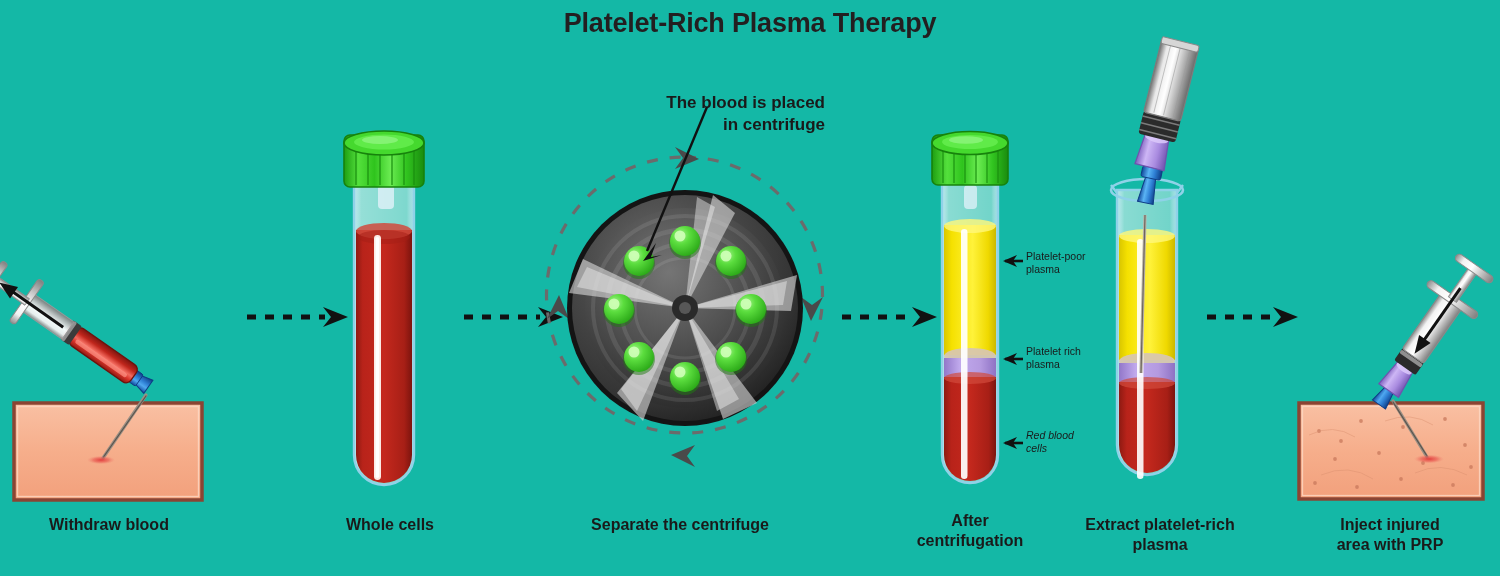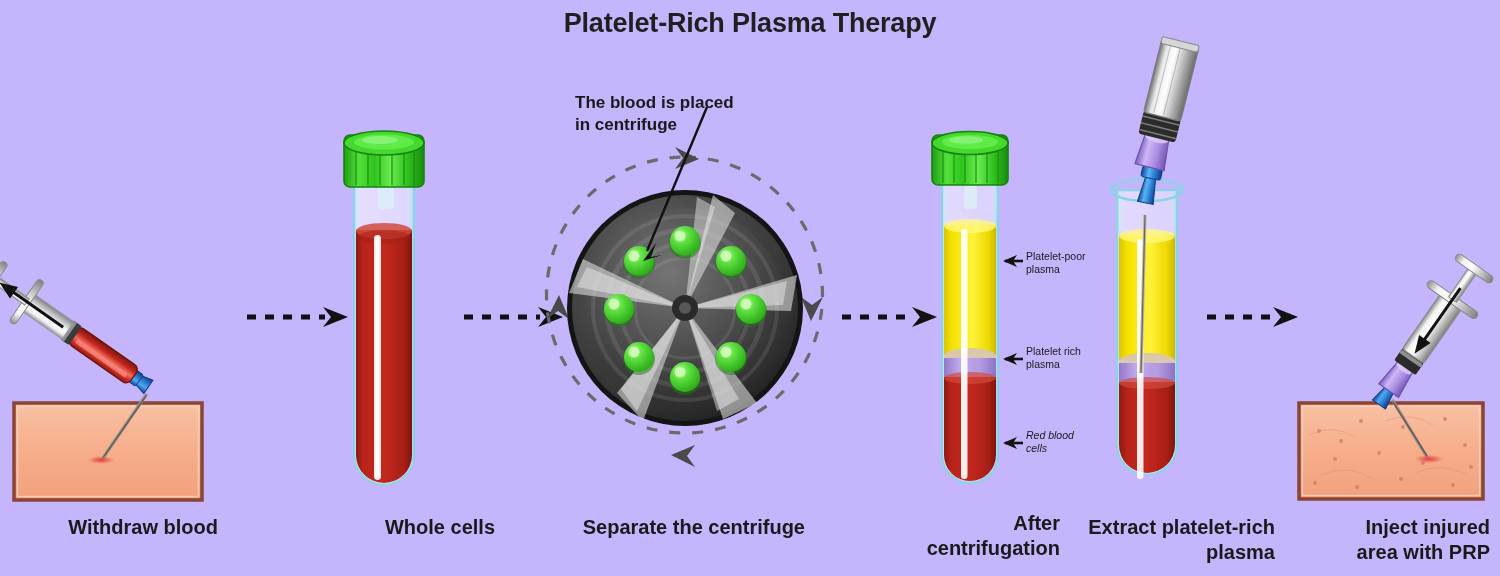--- a/index.html
+++ b/index.html
@@ -6,42 +6,42 @@
   html, body {
     margin: 0; padding: 0;
     width: 1500px; height: 576px;
     background: #ffffff;
     font-family: "Liberation Sans", sans-serif;
     overflow: hidden;
   }
   #page {
     position: relative;
     width: 1500px; height: 576px;
-    background: #c4b5fd;
+    background: #14b8a6;
   }
   .title {
     position: absolute;
     top: 8px; left: 0; width: 1500px;
     text-align: center;
     font-size: 27px;
     font-weight: bold;
     color: #231f20;
     letter-spacing: -0.2px;
   }
   .caption {
     position: absolute;
-    text-align: right;
-    font-size: 20px;
+    text-align: center;
+    font-size: 16px;
     font-weight: bold;
     color: #1a1a1a;
     line-height: 1.25;
   }
   .annot-title {
     position: absolute;
-    text-align: left;
+    text-align: right;
     font-size: 17px;
     font-weight: bold;
     color: #1a1a1a;
     line-height: 1.3;
   }
   .small-label {
     position: absolute;
     font-size: 10.5px;
     font-weight: normal;
     color: #1a1a1a;

